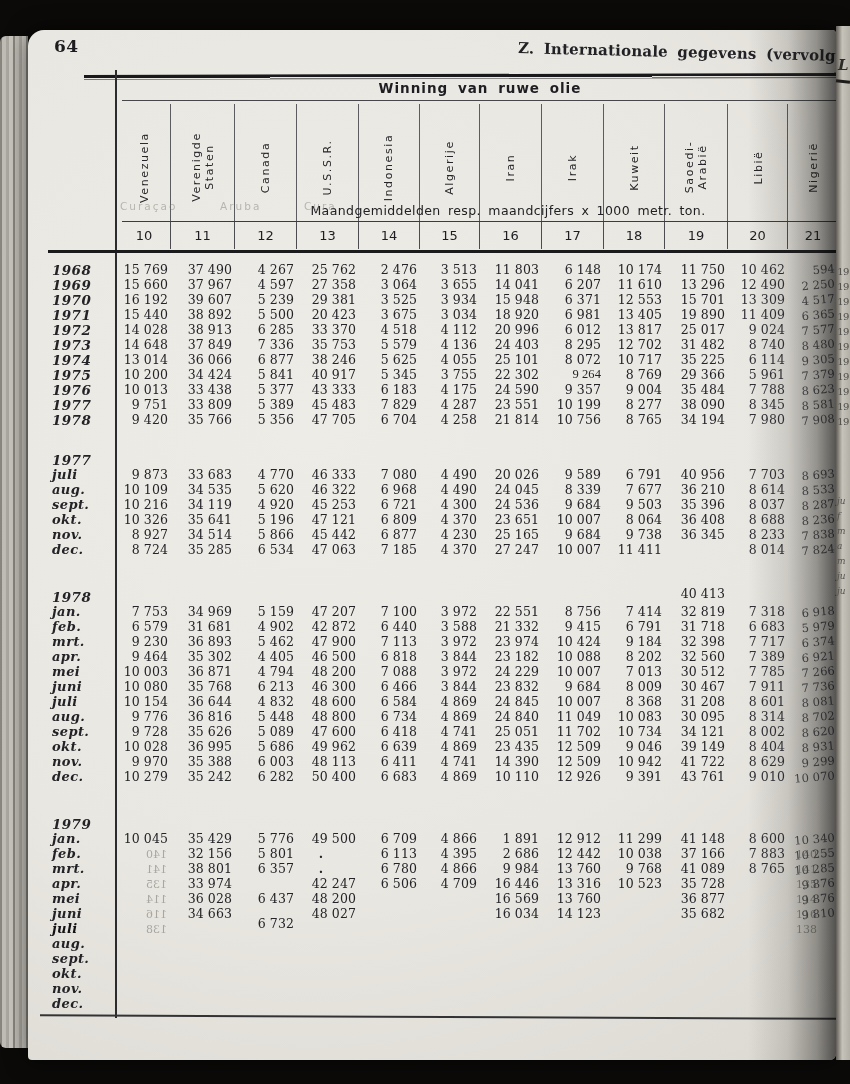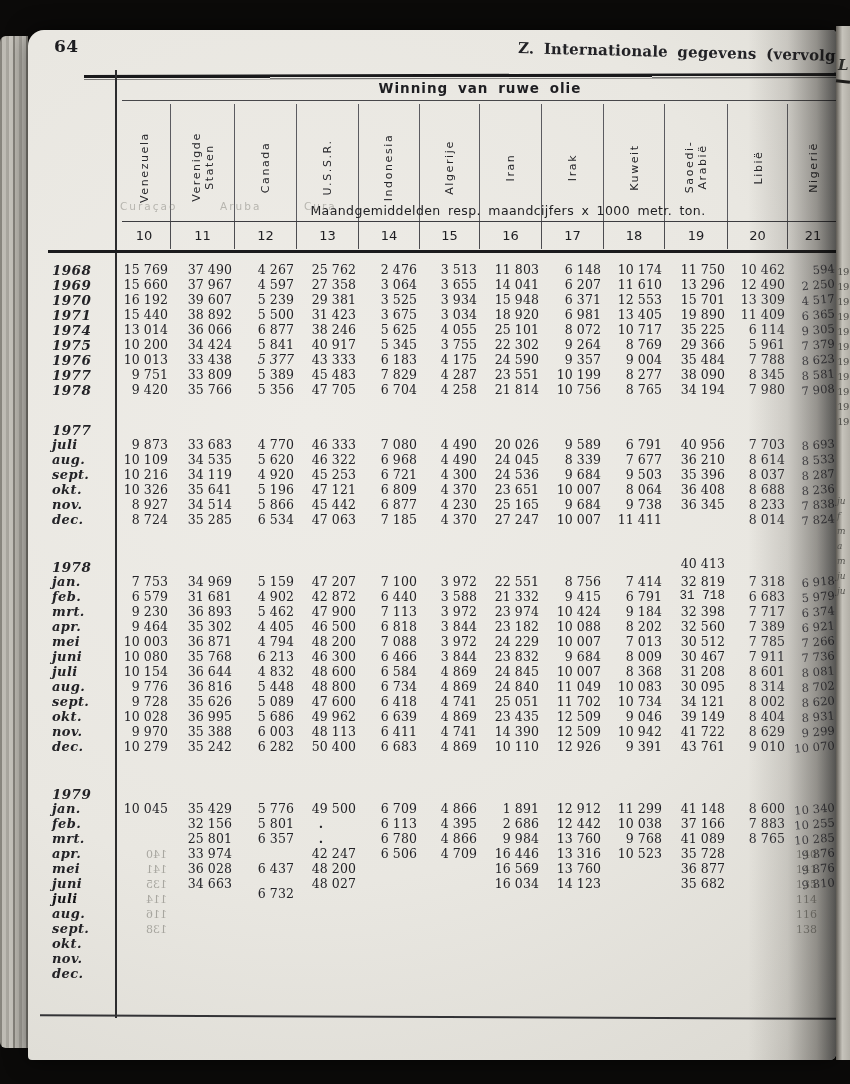--- a/index.html
+++ b/index.html
@@ -188,29 +188,59 @@
           <div class="cell c8" style="width: 61px;">12 553</div>
           <div class="cell c9" style="width: 63px;">15 701</div>
           <div class="cell c10" style="width: 60px;">13 309</div>
           <div class="cell c11" style="width: 50px;">4 517</div>
         </div>
         <div class="row">
           <div class="rl" style="width: 66px;">1971</div>
           <div class="cell c0" style="width: 53px;">15 440</div>
           <div class="cell c1" style="width: 64px;">38 892</div>
           <div class="cell c2" style="width: 62px;">5 500</div>
-          <div class="cell c3" style="width: 62px;">31 423</div>
+          <div class="cell c3" style="width: 62px;">20 423</div>
           <div class="cell c4" style="width: 61px;">3 675</div>
           <div class="cell c5" style="width: 60px;">3 034</div>
           <div class="cell c6" style="width: 62px;">18 920</div>
           <div class="cell c7" style="width: 62px;">6 981</div>
           <div class="cell c8" style="width: 61px;">13 405</div>
           <div class="cell c9" style="width: 63px;">19 890</div>
           <div class="cell c10" style="width: 60px;">11 409</div>
           <div class="cell c11" style="width: 50px;">6 365</div>
+        </div>
+        <div class="row">
+          <div class="rl" style="width: 66px;">1972</div>
+          <div class="cell c0" style="width: 53px;">14 028</div>
+          <div class="cell c1" style="width: 64px;">38 913</div>
+          <div class="cell c2" style="width: 62px;">6 285</div>
+          <div class="cell c3" style="width: 62px;">33 370</div>
+          <div class="cell c4" style="width: 61px;">4 518</div>
+          <div class="cell c5" style="width: 60px;">4 112</div>
+          <div class="cell c6" style="width: 62px;">20 996</div>
+          <div class="cell c7" style="width: 62px;">6 012</div>
+          <div class="cell c8" style="width: 61px;">13 817</div>
+          <div class="cell c9" style="width: 63px;">25 017</div>
+          <div class="cell c10" style="width: 60px;">9 024</div>
+          <div class="cell c11" style="width: 50px;">7 577</div>
+        </div>
+        <div class="row">
+          <div class="rl" style="width: 66px;">1973</div>
+          <div class="cell c0" style="width: 53px;">14 648</div>
+          <div class="cell c1" style="width: 64px;">37 849</div>
+          <div class="cell c2" style="width: 62px;">7 336</div>
+          <div class="cell c3" style="width: 62px;">35 753</div>
+          <div class="cell c4" style="width: 61px;">5 579</div>
+          <div class="cell c5" style="width: 60px;">4 136</div>
+          <div class="cell c6" style="width: 62px;">24 403</div>
+          <div class="cell c7" style="width: 62px;">8 295</div>
+          <div class="cell c8" style="width: 61px;">12 702</div>
+          <div class="cell c9" style="width: 63px;">31 482</div>
+          <div class="cell c10" style="width: 60px;">8 740</div>
+          <div class="cell c11" style="width: 50px;">8 480</div>
         </div>
         <div class="row">
           <div class="rl" style="width: 66px;">1974</div>
           <div class="cell c0" style="width: 53px;">13 014</div>
           <div class="cell c1" style="width: 64px;">36 066</div>
           <div class="cell c2" style="width: 62px;">6 877</div>
           <div class="cell c3" style="width: 62px;">38 246</div>
           <div class="cell c4" style="width: 61px;">5 625</div>
           <div class="cell c5" style="width: 60px;">4 055</div>
           <div class="cell c6" style="width: 62px;">25 101</div>
@@ -222,31 +252,31 @@
         </div>
         <div class="row">
           <div class="rl" style="width: 66px;">1975</div>
           <div class="cell c0" style="width: 53px;">10 200</div>
           <div class="cell c1" style="width: 64px;">34 424</div>
           <div class="cell c2" style="width: 62px;">5 841</div>
           <div class="cell c3" style="width: 62px;">40 917</div>
           <div class="cell c4" style="width: 61px;">5 345</div>
           <div class="cell c5" style="width: 60px;">3 755</div>
           <div class="cell c6" style="width: 62px;">22 302</div>
-          <div class="cell c7" style="width: 62px;">9 264</div>
+          <div class="cell c7" style="width: 62px; font-family: Liberation Serif, serif;">9 264</div>
           <div class="cell c8" style="width: 61px;">8 769</div>
           <div class="cell c9" style="width: 63px;">29 366</div>
           <div class="cell c10" style="width: 60px;">5 961</div>
           <div class="cell c11" style="width: 50px;">7 379</div>
         </div>
         <div class="row">
           <div class="rl" style="width: 66px;">1976</div>
           <div class="cell c0" style="width: 53px;">10 013</div>
           <div class="cell c1" style="width: 64px;">33 438</div>
-          <div class="cell c2" style="width: 62px; font-style: italic;">5 377</div>
+          <div class="cell c2" style="width: 62px;">5 377</div>
           <div class="cell c3" style="width: 62px;">43 333</div>
           <div class="cell c4" style="width: 61px;">6 183</div>
           <div class="cell c5" style="width: 60px;">4 175</div>
           <div class="cell c6" style="width: 62px;">24 590</div>
           <div class="cell c7" style="width: 62px;">9 357</div>
           <div class="cell c8" style="width: 61px;">9 004</div>
           <div class="cell c9" style="width: 63px;">35 484</div>
           <div class="cell c10" style="width: 60px;">7 788</div>
           <div class="cell c11" style="width: 50px;">8 623</div>
         </div>
@@ -399,21 +429,21 @@
           <div class="rl m" style="width: 66px;">feb.</div>
           <div class="cell c0" style="width: 53px;">6 579</div>
           <div class="cell c1" style="width: 64px;">31 681</div>
           <div class="cell c2" style="width: 62px;">4 902</div>
           <div class="cell c3" style="width: 62px;">42 872</div>
           <div class="cell c4" style="width: 61px;">6 440</div>
           <div class="cell c5" style="width: 60px;">3 588</div>
           <div class="cell c6" style="width: 62px;">21 332</div>
           <div class="cell c7" style="width: 62px;">9 415</div>
           <div class="cell c8" style="width: 61px;">6 791</div>
-          <div class="cell c9" style="width: 63px; font-family: Liberation Mono, monospace;">31 718</div>
+          <div class="cell c9" style="width: 63px;">31 718</div>
           <div class="cell c10" style="width: 60px;">6 683</div>
           <div class="cell c11" style="width: 50px;">5 979</div>
         </div>
         <div class="row">
           <div class="rl m" style="width: 66px;">mrt.</div>
           <div class="cell c0" style="width: 53px;">9 230</div>
           <div class="cell c1" style="width: 64px;">36 893</div>
           <div class="cell c2" style="width: 62px;">5 462</div>
           <div class="cell c3" style="width: 62px;">47 900</div>
           <div class="cell c4" style="width: 61px;">7 113</div>
@@ -591,21 +621,21 @@
           <div class="cell c6" style="width: 62px;">2 686</div>
           <div class="cell c7" style="width: 62px;">12 442</div>
           <div class="cell c8" style="width: 61px;">10 038</div>
           <div class="cell c9" style="width: 63px;">37 166</div>
           <div class="cell c10" style="width: 60px;">7 883</div>
           <div class="cell c11" style="width: 50px;">10 255</div>
         </div>
         <div class="row">
           <div class="rl m" style="width: 66px;">mrt.</div>
           <div class="cell c0" style="width: 53px;"></div>
-          <div class="cell c1" style="width: 64px;">25 801</div>
+          <div class="cell c1" style="width: 64px;">38 801</div>
           <div class="cell c2" style="width: 62px;">6 357</div>
           <div class="cell c3 dot" style="width: 62px;">.</div>
           <div class="cell c4" style="width: 61px;">6 780</div>
           <div class="cell c5" style="width: 60px;">4 866</div>
           <div class="cell c6" style="width: 62px;">9 984</div>
           <div class="cell c7" style="width: 62px;">13 760</div>
           <div class="cell c8" style="width: 61px;">9 768</div>
           <div class="cell c9" style="width: 63px;">41 089</div>
           <div class="cell c10" style="width: 60px;">8 765</div>
           <div class="cell c11" style="width: 50px;">10 285</div>

